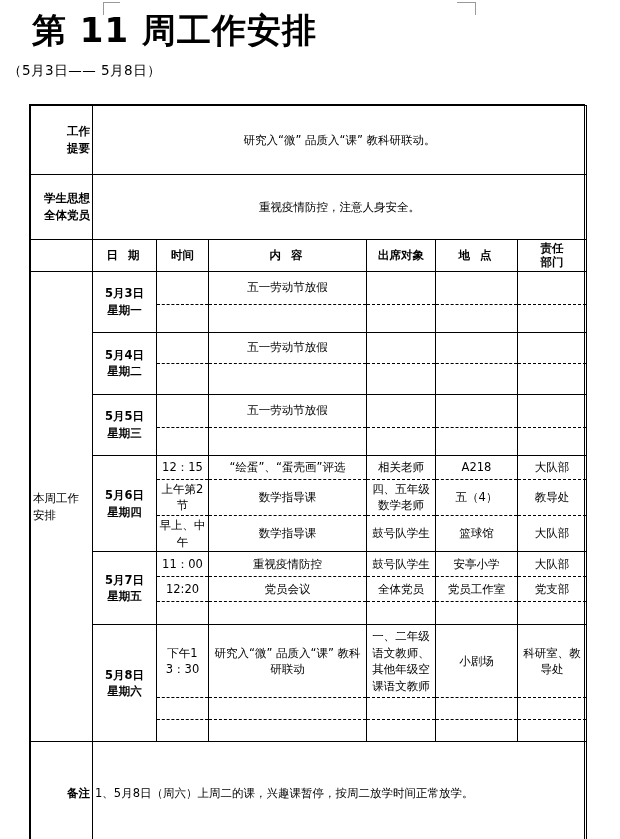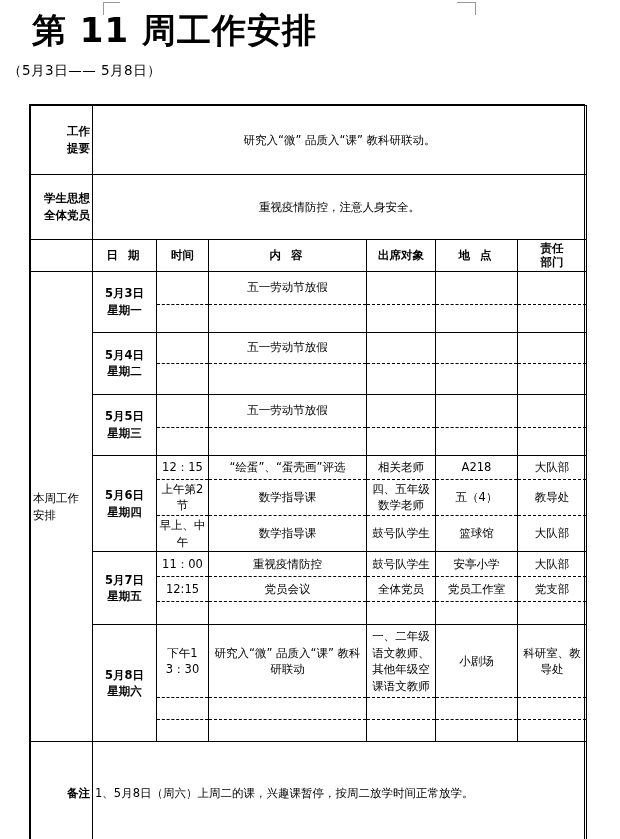--- a/index.html
+++ b/index.html
@@ -261,21 +261,21 @@
           <div>5月7日</div>
           <div>星期五</div>
         </td>
         <td class="ctr num dash-b" style="height:22px">11：00</td>
         <td class="ctr dash-b">重视疫情防控</td>
         <td class="ctr dash-b">鼓号队学生</td>
         <td class="ctr dash-b">安亭小学</td>
         <td class="ctr dash-b">大队部</td>
       </tr>
       <tr>
-        <td class="ctr num dash-t dash-b" style="height:22px">12:15</td>
+        <td class="ctr num dash-t dash-b" style="height:22px">12:20</td>
         <td class="ctr dash-t dash-b">党员会议</td>
         <td class="ctr dash-t dash-b">全体党员</td>
         <td class="ctr dash-t dash-b">党员工作室</td>
         <td class="ctr dash-t dash-b">党支部</td>
       </tr>
       <tr>
         <td class="ctr num dash-t" style="height:20px"></td>
         <td class="ctr dash-t"></td>
         <td class="ctr dash-t"></td>
         <td class="ctr dash-t"></td>

